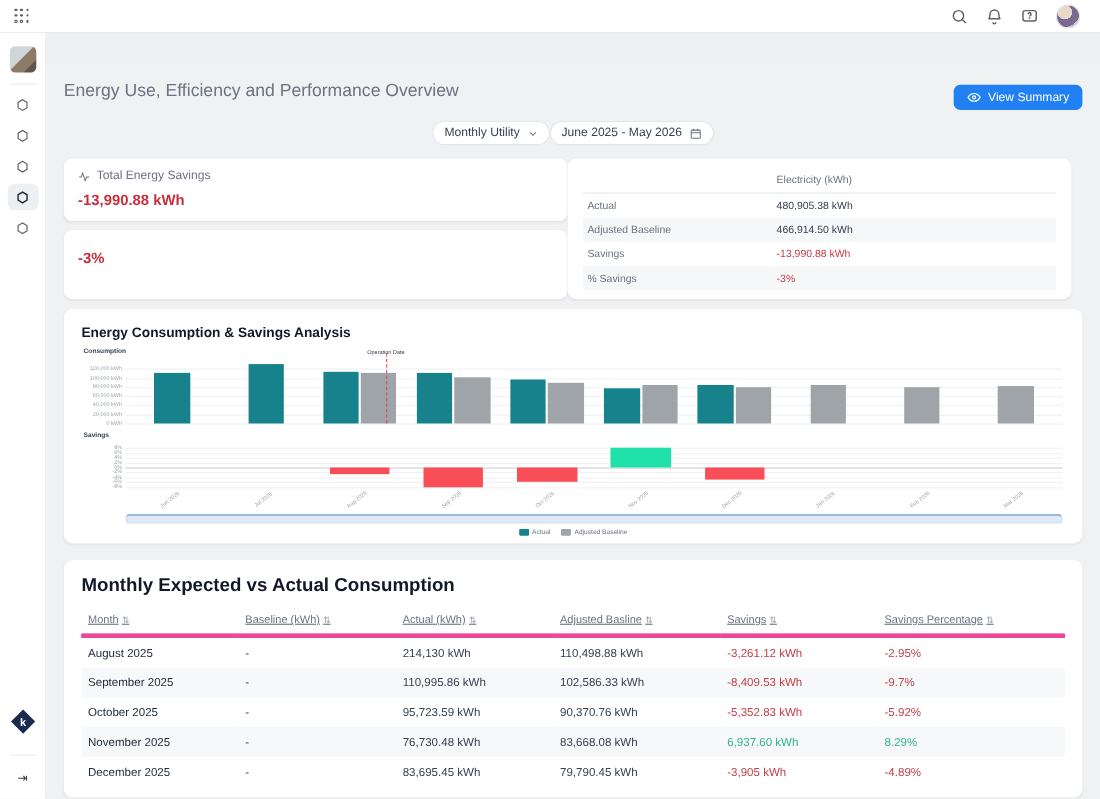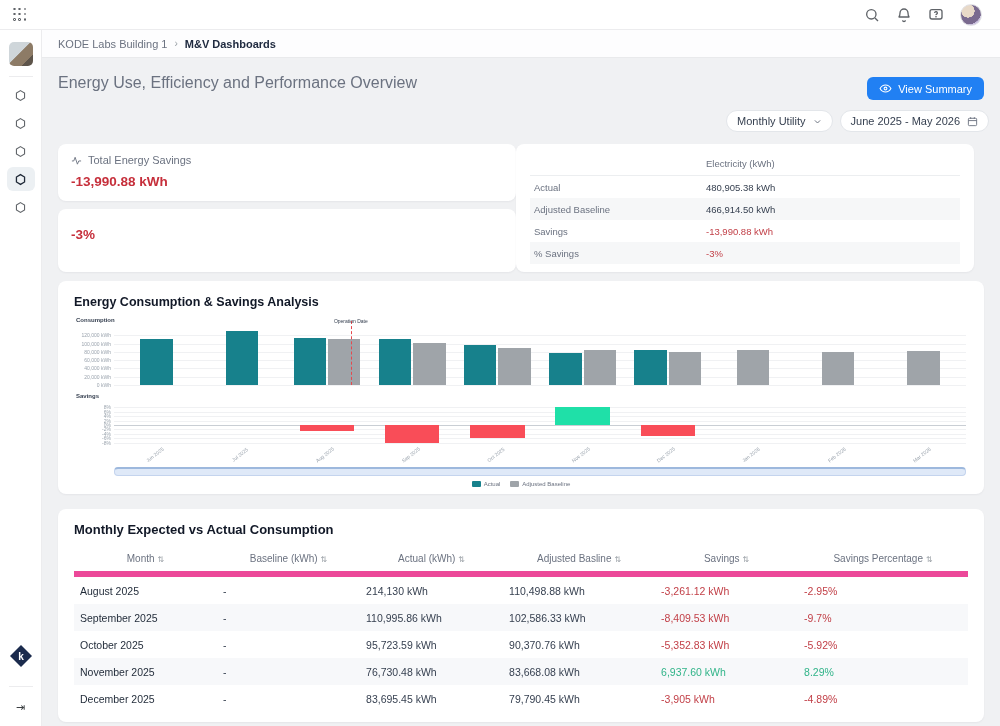--- a/index.html
+++ b/index.html
@@ -30,21 +30,21 @@
   .side-bottom { margin-top:auto; display:flex; flex-direction:column; align-items:center; padding-bottom:12px; }
   .kode-logo { width:24px; height:24px; cursor:pointer; }
   .collapse-btn { margin-top:18px; font-size:11px; color:#3c4043; cursor:pointer; border-top:1px solid #ececee; padding-top:14px; width:24px; text-align:center; }
 
   
   .main { position:absolute; left:42px; top:58px; width:958px; height:668px; background:#f0f1f3; overflow:hidden; }
   .page-head { display:flex; align-items:flex-start; padding:12px 16px 0; }
   .page-title { font-size:21px; font-weight:700; color:#1b2b4d; letter-spacing:.2px; }
   .page-sub { font-size:16px; color:#6b7280; margin-top:4px; }
   .view-summary { margin-left:auto; margin-top:7px; background:#2180f3; color:#fff; border:none; border-radius:6px; height:23px; padding:0 12px; font-size:11px; display:flex; align-items:center; gap:6px; cursor:pointer; font-family:inherit; }
-  .filters { display:flex; justify-content:flex-end; gap:7px; padding:10px 11px 0; }
+  .filters { display:flex; justify-content:center; padding:10px 11px 0; }
   .pill { background:#fff; border:1px solid #e3e6ea; border-radius:12px; height:22px; display:flex; align-items:center; gap:7px; padding:0 10px; font-size:11px; color:#374151; cursor:pointer; }
   .pill .chev, .pill .cal { color:#6b7280; }
 
   
   .card { background:#fff; border-radius:8px; box-shadow:0 1px 2px rgba(16,24,40,.05); }
   .kpi-row { display:flex; padding:12px 16px 0; align-items:stretch; }
   .kpi-col { width:458px; display:flex; flex-direction:column; gap:8px; }
   .kpi-card { padding:10px 13px 11px; }
   .kpi-label { display:flex; align-items:center; gap:6px; font-size:11px; color:#6b7280; }
   .kpi-value { margin-top:8px; font-size:13.5px; font-weight:700; color:#c62f3b; }
@@ -73,23 +73,23 @@
   .sbar { position:absolute; width:64%; left:18%; }
   .xlabels { position:absolute; left:40px; right:2px; display:flex; }
   .xlabels span { flex:1; text-align:center; font-size:5px; color:#9aa3ad; transform:rotate(-38deg); transform-origin:center; white-space:nowrap; }
   .brush { position:absolute; left:40px; right:2px; height:9px; background:#dfe9f8; border:1px solid #c4d4ee; border-top:2px solid #9db8dd; border-radius:4px; cursor:ew-resize; }
   .legend { position:absolute; left:0; right:0; display:flex; justify-content:center; gap:10px; }
   .legend-item { display:flex; align-items:center; gap:3px; font-size:6px; color:#6b7280; cursor:pointer; }
   .legend-swatch { width:9px; height:6px; border-radius:1px; }
 
   
   .table-card { margin:15px 16px 0; padding:13px 16px 10px; }
-  .table-title { font-size:13px; font-weight:700; color:#111827; }
+  .table-title { font-size:17px; font-weight:700; color:#111827; }
   .m-table { width:100%; border-collapse:collapse; margin-top:9px; }
-  .m-table th { text-align:center; font-weight:400; font-size:10px; color:#6b7280; padding:7px 6px; border-bottom:6px solid #ec4899; cursor:pointer; white-space:nowrap; }
+  .m-table th { text-align:left; font-weight:400; font-size:10px; color:#6b7280; padding:7px 6px; border-bottom:4px solid #ec4899; cursor:pointer; white-space:nowrap;text-decoration:underline; }
   .sort-ic { font-size:8px; color:#9aa0a6; margin-left:3px; }
   .m-table td { font-size:10.5px; color:#374151; padding:7.5px 6px; }
   .m-table tr.stripe td { background:#f7f8fa; }
   .m-table td.neg { color:#c24048; }
   .m-table td.pos { color:#31b489; }
   .m-table td.month { color:#1f2937; }
 </style>
 </head>
 <body>
 
@@ -118,25 +118,20 @@
         </svg>
       <svg class="tb-ic" viewBox="0 0 24 24" fill="none" stroke="currentColor" stroke-width="2">
           <rect x="3" y="4" width="18" height="14" rx="3"></rect>
           <path d="M10 9a2 2 0 1 1 3 1.7c-.7.4-1 .8-1 1.3"></path>
           <circle cx="12" cy="14.4" r=".4" fill="currentColor"></circle>
         </svg>
       <div class="avatar"></div>
     </div>
   </div>
 
-  <div class="breadcrumb-bar">
-    <span class="crumb-root">KODE Labs Building 1</span>
-    <span class="crumb-sep">›</span>
-    <span class="crumb-current">M&amp;V Dashboards</span>
-  </div>
 
   <div class="sidebar">
     <div class="bldg-thumb"></div>
     <div class="side-sep"></div>
     <div class="side-item">
         <svg width="13" height="13" viewBox="0 0 24 24" fill="none" stroke="currentColor" stroke-width="2">
           <path d="M12 3l7.5 4.5v9L12 21l-7.5-4.5v-9z"></path>
         </svg>
       </div>
     <div class="side-item">

